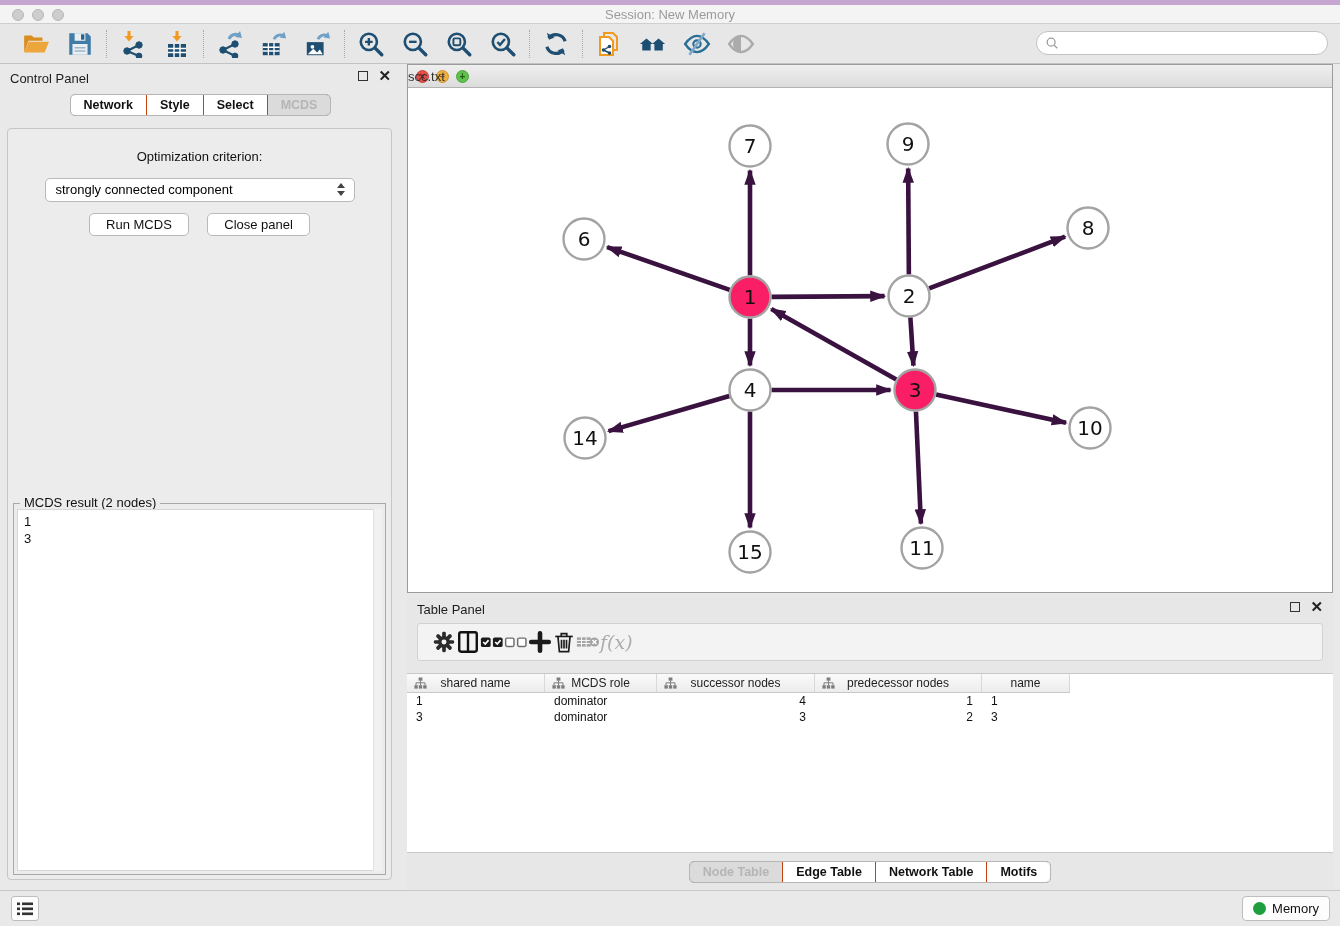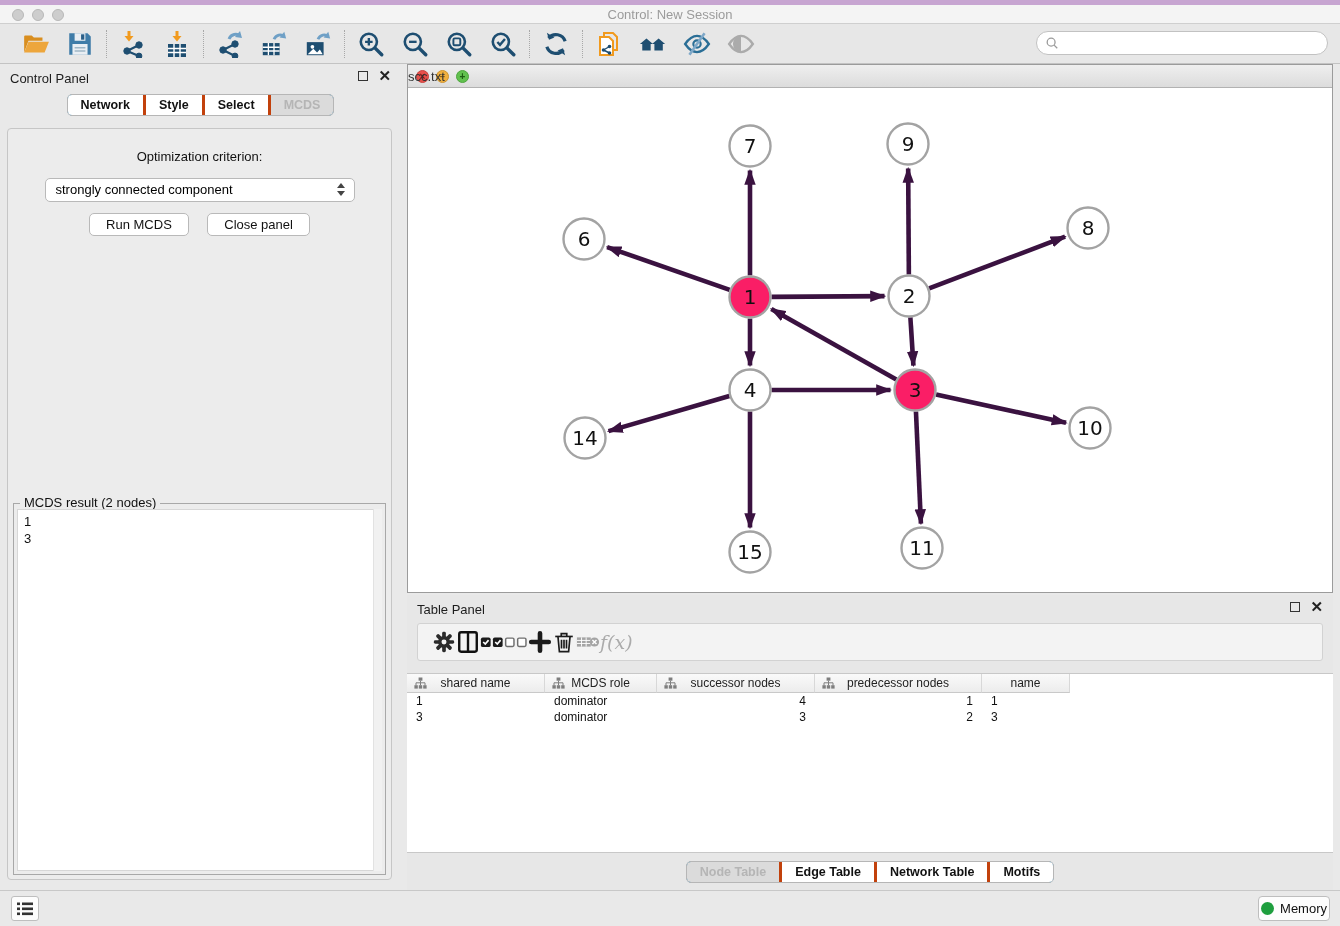--- a/index.html
+++ b/index.html
@@ -27,21 +27,21 @@
   
   .control-panel { position:absolute; left:0; top:64px; width:401px; height:826px; }
   .panel-head { position:relative; height:28px; }
   .panel-head .ph-title { position:absolute; left:10px; top:7px; font-size:13px; color:#1d1d1d; }
   .ph-icons { position:absolute; right:10px; top:7px; display:flex; gap:10px; align-items:center; }
   .float-ico { width:10px; height:10px; border:1.6px solid #333; display:inline-block; }
   .close-ico { font-size:15px; font-weight:bold; color:#222; line-height:10px; cursor:pointer; }
 
   .seg { display:inline-flex; border:1px solid #B6B6B6; border-radius:5px; overflow:hidden; background:#0369a1; }
   .seg .tab { padding:3px 13px; font-size:12.5px; font-weight:bold; color:#111; background:#fff;
-    border-left:3px solid #c2410c; cursor:pointer; white-space:nowrap; }
+    border-left:1px solid #c2410c; cursor:pointer; white-space:nowrap; }
   .seg .tab:first-child { border-left:none; }
   .seg .tab.active { background:#DBDBDB; color:#B5B5B5; }
   .cp-tabs { position:absolute; top:30px; left:0; right:0; text-align:center; }
 
   .cp-body { position:absolute; left:7px; right:9px; top:53px; bottom:10px;
     background:#ECECEC; border:1px solid #C6C6C6; border-radius:4px;margin-top:11px; }
   .opt-label { margin-top:20px; text-align:center; font-size:13px; color:#111; }
   .mac-select { position:relative; margin:14px auto 0; width:310px; height:24px; background:#fff;
     border:1px solid #B9B9B9; border-radius:5px; font-size:13px; line-height:22px; padding:0 24px 0 10px; cursor:pointer; }
   .mac-select .arrows { position:absolute; right:8px; top:4px; width:9px; height:16px; }
@@ -86,33 +86,33 @@
   .tr-row { display:flex; height:16px; font-size:12px; color:#111; }
   .tr-cell { padding:0 9px; line-height:16px; white-space:nowrap; overflow:hidden; }
   .tp-tabs { position:absolute; left:0; right:0; top:266px; text-align:center; }
 
   
   .statusbar { position:absolute; left:0; top:890px; width:1340px; height:36px;
     background:#E9E9E9; border-top:1px solid #C8C8C8; }
   .sb-left-btn { position:absolute; left:11px; top:5px; width:28px; height:25px; background:#FDFDFD;
     border:1px solid #BEBEBE; border-radius:3px; display:flex; align-items:center; justify-content:center; cursor:pointer; }
   .memory-btn { position:absolute; right:10px; top:5px; height:25px; background:#FDFDFD; border:1px solid #BEBEBE;
-    border-radius:4px; display:flex; align-items:center; gap:6px; padding:0 2px; font-size:13px; color:#111; cursor:pointer; }
+    border-radius:4px; display:flex; align-items:center; gap:6px; padding:0 10px; font-size:13px; color:#111; cursor:pointer; }
   .memory-dot { width:13px; height:13px; border-radius:50%; background:#1E9E3E; }
 </style>
 </head>
 <body>
 
 <div class="titlebar">
   <div class="traffic">
     <span class="dot"></span>
     <span class="dot"></span>
     <span class="dot"></span>
   </div>
-  <div class="title">Control: New Session</div>
+  <div class="title">Session: New Memory</div>
 </div>
 
 <div class="toolbar">
   <div class="tb-group">
     <svg class="tb-icon" viewBox="0 0 26 26">
       <path d="M2 21V6a1 1 0 011-1h6l2 2h8v3H6L2 21z" fill="#D98E1F"></path>
       <path d="M2 21l4-10h19l-4 10z" fill="#EDA63C"></path>
     </svg>
     <svg class="tb-icon" viewBox="0 0 26 26">
       <path d="M3 3h17l3 3v17H3z" fill="#3F7CA8"></path>

